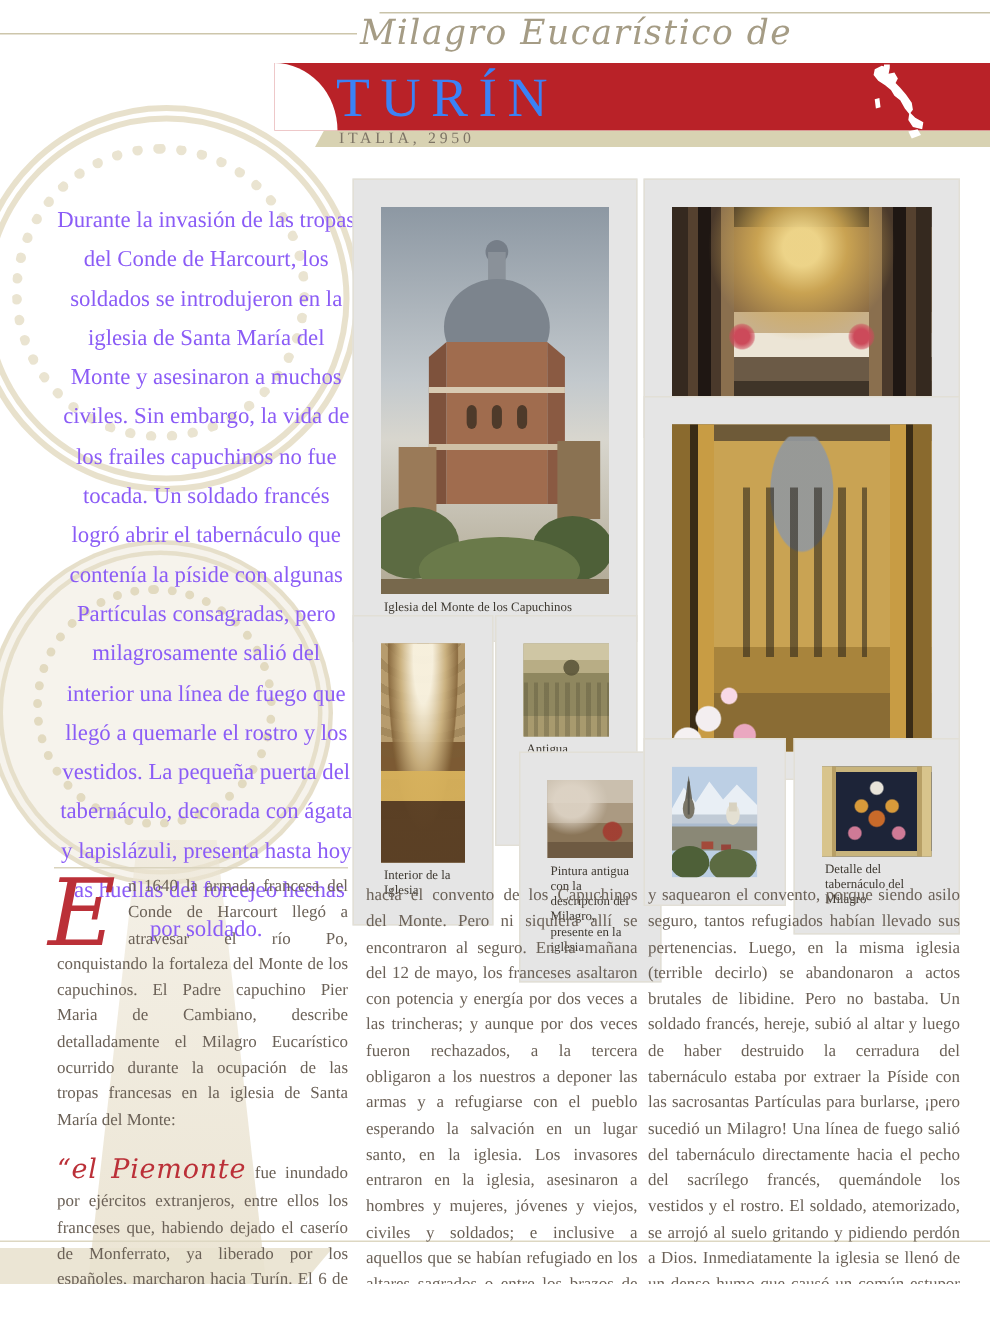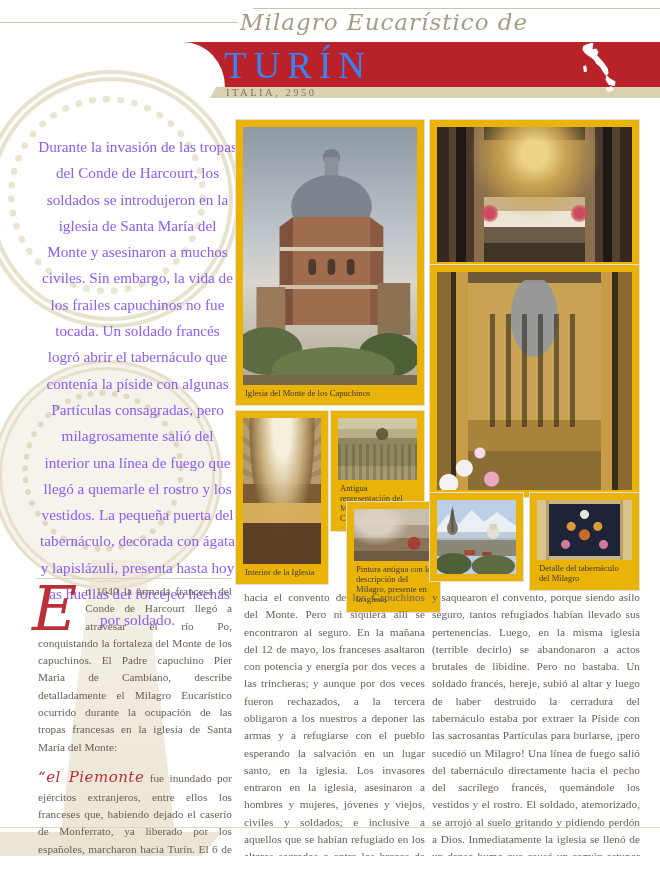--- a/index.html
+++ b/index.html
@@ -42,21 +42,21 @@
     clip-path:polygon(6px 0,100% 0,100% 100%,0 100%);}
   .subtitle{position:absolute;left:226px;top:86.5px;font-size:10.5px;letter-spacing:2.5px;
     color:#7d7465;}
   .italy{position:absolute;left:572px;top:43px;width:47px;height:54px;}
 
   
   .intro{position:absolute;left:38px;top:134px;width:199px;
     font-size:15.2px;line-height:1.73;color:#8b5cf6;text-align:center;}
 
   
-  .photo{position:absolute;background:#eab308;border:1px solid #e2dfd6;padding:7px;
+  .photo{position:absolute;background:#e5e5e5;border:1px solid #e2dfd6;padding:18px;
     box-sizing:border-box;}
   .photo .img{position:relative;width:100%;overflow:hidden;}
   .photo .cap{font-size:8.6px;line-height:1.18;color:#3e3931;padding:3px 1px 0 2px;}
 
   .f-church  {left:235px;top:119px;width:190px;}
   .f-church .img{height:258px;}
   .f-interior{left:235px;top:410px;width:94px;}
   .f-interior .img{height:146px;}
   .f-engraving{left:330px;top:410px;width:95px;}
   .f-engraving .img{height:62px;}
@@ -134,21 +134,21 @@
   }
 
   
   .col{position:absolute;top:583px;font-size:11.3px;line-height:1.53;color:#6b6157;
        text-align:justify;}
   .col1{left:38px;width:194px;}
   .col2{left:244px;width:181px;top:589px;}
   .col3{left:432px;width:208px;top:589px;}
   .dropcap{float:left;font-family:"DejaVu Serif", serif;font-style:italic;
     font-size:62px;line-height:.78;color:#bb3038;margin:2px 8px 0 -6px;}
-  .quote-lead{font-family:"DejaVu Serif", serif;font-style:italic;font-size:15px;
+  .quote-lead{font-family:"DejaVu Serif", serif;font-style:italic;font-size:18px;
     color:#bb3038;letter-spacing:.5px;}
   .col1 p{margin:0 0 10px 0;}
 
   
   .copyright{position:absolute;left:44px;top:862px;font-size:7px;color:#8d867a;
     font-family:Liberation Serif, serif;}
   .band-red{position:absolute;left:232px;top:861px;width:428px;height:11px;background:#b92228;
     clip-path:polygon(16px 0,100% 0,100% 100%,0 100%);}
   .band-tan{position:absolute;left:240px;top:872px;width:420px;height:8px;background:#d8d2b2;
     clip-path:polygon(10px 0,100% 0,100% 100%,0 100%);}

